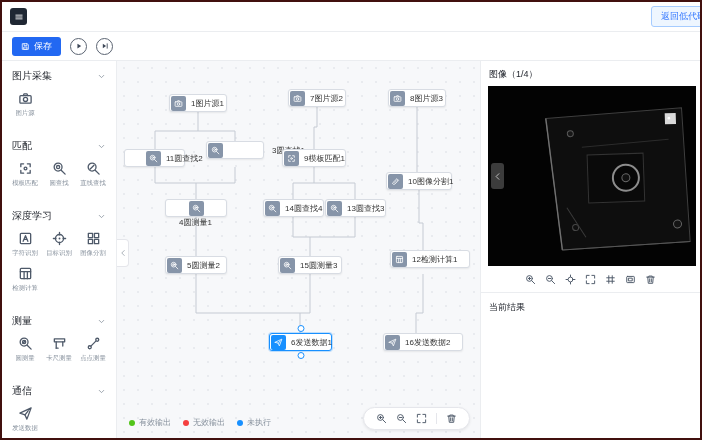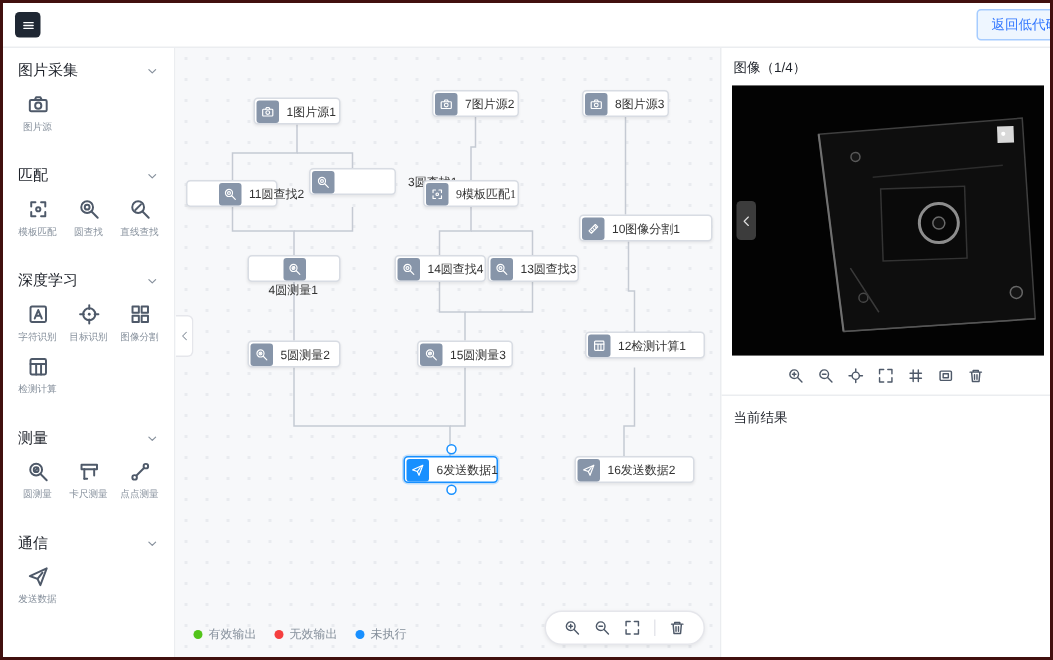--- a/index.html
+++ b/index.html
@@ -65,20 +65,47 @@
     <button class="menu-btn">
       <span class="i">
           <svg width="10" height="10" viewBox="0 0 16 16" fill="none" stroke="currentColor" stroke-width="1.4" stroke-linecap="round" stroke-linejoin="round">
             <path d="M3 5h10M3 8h10M3 11h10"></path>
           </svg>
         </span>
     </button>
     <button class="back-btn">返回低代码</button>
   </div>
 
+  <div class="toolbar">
+    <button class="save-btn">
+      <span class="i">
+          <svg width="9" height="9" viewBox="0 0 16 16" fill="none" stroke="currentColor" stroke-width="1.4" stroke-linecap="round" stroke-linejoin="round">
+            <path d="M3 3h8l2 2v8H3z"></path>
+            <path d="M5.5 3v3.5h5V3"></path>
+            <rect x="5.5" y="9" width="5" height="4"></rect>
+          </svg>
+        </span>
+      <span>保存</span>
+    </button>
+    <button class="run-btn">
+      <span class="i">
+          <svg width="10" height="10" viewBox="0 0 16 16" fill="none" stroke="currentColor" stroke-width="1.4" stroke-linecap="round" stroke-linejoin="round">
+            <path d="M5.5 4.2l6 3.8-6 3.8z" fill="currentColor" stroke="none"></path>
+          </svg>
+        </span>
+    </button>
+    <button class="run-btn">
+      <span class="i">
+          <svg width="10" height="10" viewBox="0 0 16 16" fill="none" stroke="currentColor" stroke-width="1.4" stroke-linecap="round" stroke-linejoin="round">
+            <path d="M4.5 4.5l5.2 3.5-5.2 3.5z" fill="currentColor" stroke="none"></path>
+            <path d="M11.5 4.5v7"></path>
+          </svg>
+        </span>
+    </button>
+  </div>
 
   <div class="main">
 
     <div class="sidebar" id="sidebar">
         <div class="section-header">
           <span>图片采集</span>
           <span class="chev">
             <svg width="9" height="9" viewBox="0 0 16 16" fill="none" stroke="currentColor" stroke-width="1.4" stroke-linecap="round" stroke-linejoin="round">
               <path d="M4 6l4 4 4-4"></path>
             </svg>
@@ -356,30 +383,30 @@
         <div class="node" style="left: 89px; top: 80px; width: 58px; gap: 44px;">
           <span class="nicon">
             <svg width="9" height="9" viewBox="0 0 16 16" fill="none" stroke="currentColor" stroke-width="1.4" stroke-linecap="round" stroke-linejoin="round">
               <circle cx="6.5" cy="6.5" r="4.2"></circle>
               <path d="M9.8 9.8L14 14"></path>
               <circle cx="6.5" cy="6.5" r="1.7"></circle>
             </svg>
           </span>
           <span class="nlabel">3圆查找1</span>
         </div>
-        <div class="node" style="left: 165px; top: 88px; width: 64px; font-family: Liberation Serif, serif;">
+        <div class="node" style="left: 165px; top: 88px; width: 64px;">
           <span class="nicon">
             <svg width="9" height="9" viewBox="0 0 16 16" fill="none" stroke="currentColor" stroke-width="1.4" stroke-linecap="round" stroke-linejoin="round">
               <path d="M3 6V3h3M10 3h3v3M13 10v3h-3M6 13H3v-3"></path>
               <circle cx="8" cy="8" r="1.5"></circle>
             </svg>
           </span>
           <span class="nlabel">9模板匹配1</span>
         </div>
-        <div class="node" style="left: 269px; top: 111px; width: 89px;">
+        <div class="node" style="left: 269px; top: 111px; width: 66px;">
           <span class="nicon">
             <svg width="9" height="9" viewBox="0 0 16 16" fill="none" stroke="currentColor" stroke-width="1.4" stroke-linecap="round" stroke-linejoin="round">
               <path d="M3 10.5L10.5 3l2.8 2.8L5.8 13.3z"></path>
               <path d="M6 10l1.2 1.2M8.2 7.8L9.4 9M10.4 5.6l1.2 1.2"></path>
             </svg>
           </span>
           <span class="nlabel">10图像分割1</span>
         </div>
         <div class="node" style="left: 48px; top: 138px; width: 62px; flex-direction: column;">
           <span class="nicon">

